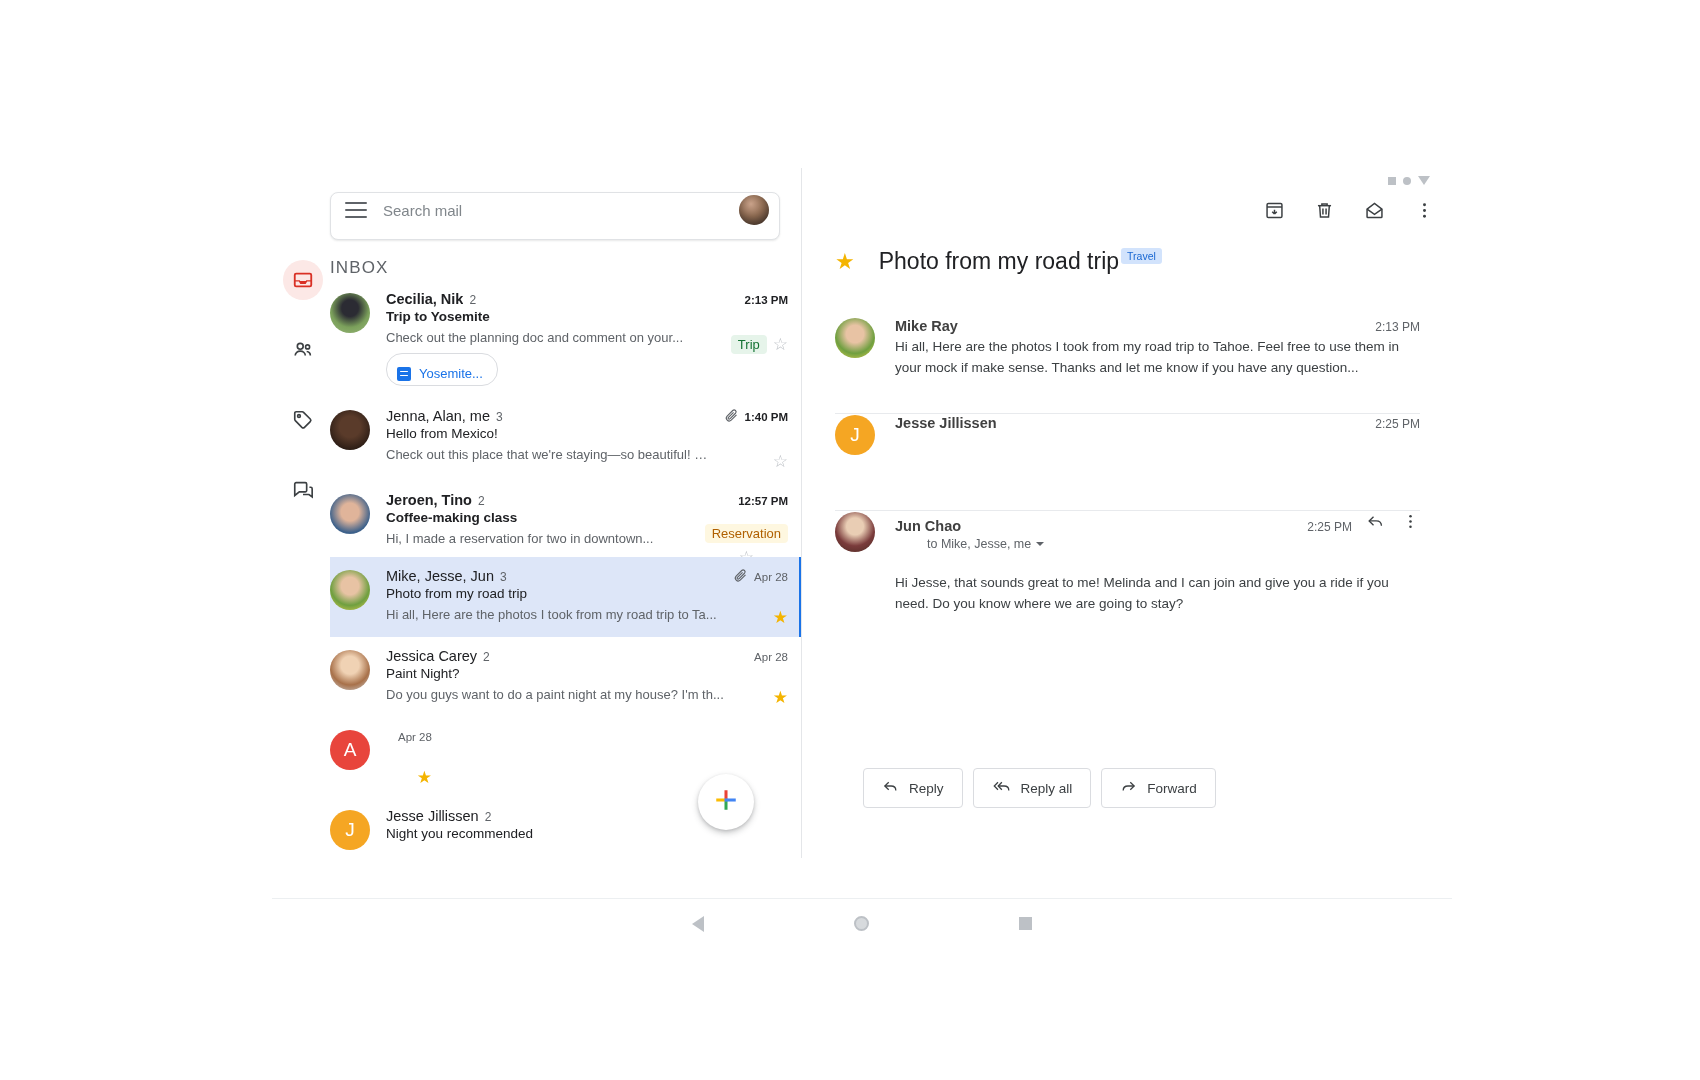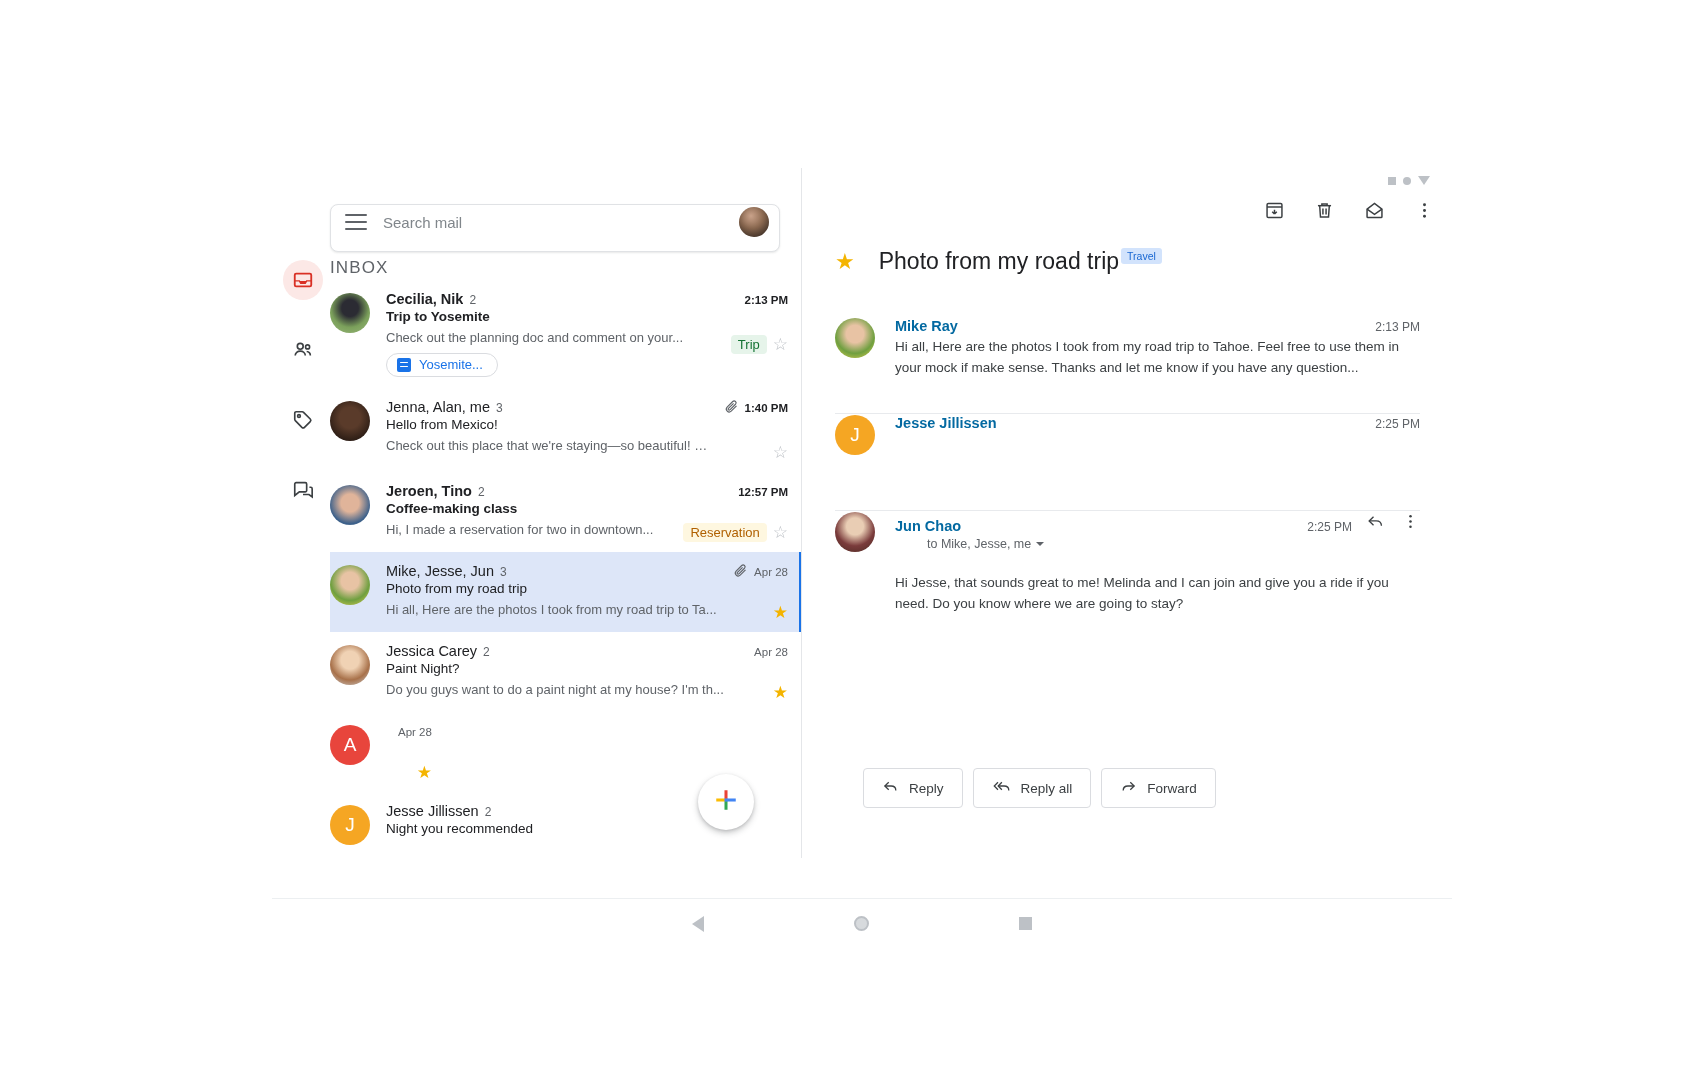--- a/index.html
+++ b/index.html
@@ -43,21 +43,21 @@
     width: 40px; height: 40px;
     display: flex; align-items: center; justify-content: center;
     border-radius: 50%;
     cursor: pointer;
   }
   .nav-item.active { background: #fce8e6; }
   .nav-item svg { display: block; }
 
   
   .search-bar {
-    position: absolute; left: 58px; top: 36px;
+    position: absolute; left: 58px; top: 24px;
     width: 450px; height: 48px;
     background: #fff;
     border: 1px solid #e0e2e5;
     border-radius: 8px;
     box-shadow: 0 1px 2px rgba(60,64,67,.12);
     display: flex; align-items: center;
     padding: 0 10px 12px 14px;
   }
   .hamburger { width: 22px; height: 16px; display: flex; flex-direction: column;
                justify-content: space-between; cursor: pointer; }
@@ -146,21 +146,21 @@
   .e-time { font-size: 11.5px; color: #202124; white-space: nowrap; }
   .e-time.bold { font-weight: bold; }
   .e-time.dim { color: #5f6368; font-weight: normal; }
   .star { font-size: 17px; line-height: 1; cursor: pointer; }
   .star.on  { color: #f4b400; }
   .star.off { color: #bdc1c6; }
 
   .doc-chip {
     display: inline-flex; align-items: center; gap: 8px;
     border: 1px solid #dadce0; border-radius: 16px;
-    padding: 3px 14px 4px 10px; margin-top: 8px;
+    padding: 12px 14px 4px 10px; margin-top: 8px;
     font-size: 13px; color: #1a73e8; background: #fff;
     cursor: pointer;
     text-align: center;
   }
   .doc-ico {
     width: 14px; height: 14px; background: #1a73e8; border-radius: 2px;
     position: relative; flex: 0 0 14px;
   }
   .doc-ico::before, .doc-ico::after {
     content: ""; position: absolute; left: 3px; height: 1.6px; background: #fff; border-radius: 1px;
@@ -218,21 +218,21 @@
     display: flex;
   }
   .msg .mava {
     width: 40px; height: 40px; border-radius: 50%;
     flex: 0 0 40px; margin-right: 20px;
     display: flex; align-items: center; justify-content: center;
     font-size: 19px; color: #fff;
   }
   .mbody { flex: 1; min-width: 0; }
   .mhead { display: flex; align-items: baseline; }
-  .mname { font-size: 14.5px; font-weight: bold; color: #0369a1; flex: 1; }
+  .mname { font-size: 14.5px; font-weight: bold; color: #404040; flex: 1; }
   .mtime { font-size: 12px; color: #5f6368; white-space: nowrap; }
   .mtext { font-size: 13.5px; color: #3c4043; line-height: 1.52; margin-top: 3px; }
   .mto { font-size: 12.5px; color: #5f6368; margin-top: 2px; display: flex; align-items: center; gap: 5px; margin-left: 32px; }
   .caret-dn { width: 0; height: 0; border-left: 4px solid transparent;
               border-right: 4px solid transparent; border-top: 4px solid #5f6368; }
   .msg-divider {
     position: absolute; left: 32px; width: 585px; height: 1px; background: #e8eaed;
   }
   .mactions { display: flex; align-items: center; gap: 16px; margin-left: 14px; }
 
@@ -386,21 +386,21 @@
             </div>
             <div class="e-subject bold">Coffee-making class</div>
             <div class="e-snip-row">
               <span class="e-snippet">Hi, I made a reservation for two in downtown...</span>
             </div>
           </div>
           <div class="e-right">
             <div class="e-timeline">
               <span class="e-time bold">12:57 PM</span>
             </div>
-            <div class="e-timeline" style="margin-top:22px;">
+            <div class="e-timeline" style="margin-top:14px;flex-direction:column;">
               <span class="chip-label chip-res">Reservation</span>
               <span class="star off">☆</span>
             </div>
           </div>
         </div>
 
         <div class="email-row selected">
           <div class="ava p4"></div>
           <div class="e-body">
             <div class="e-top">

